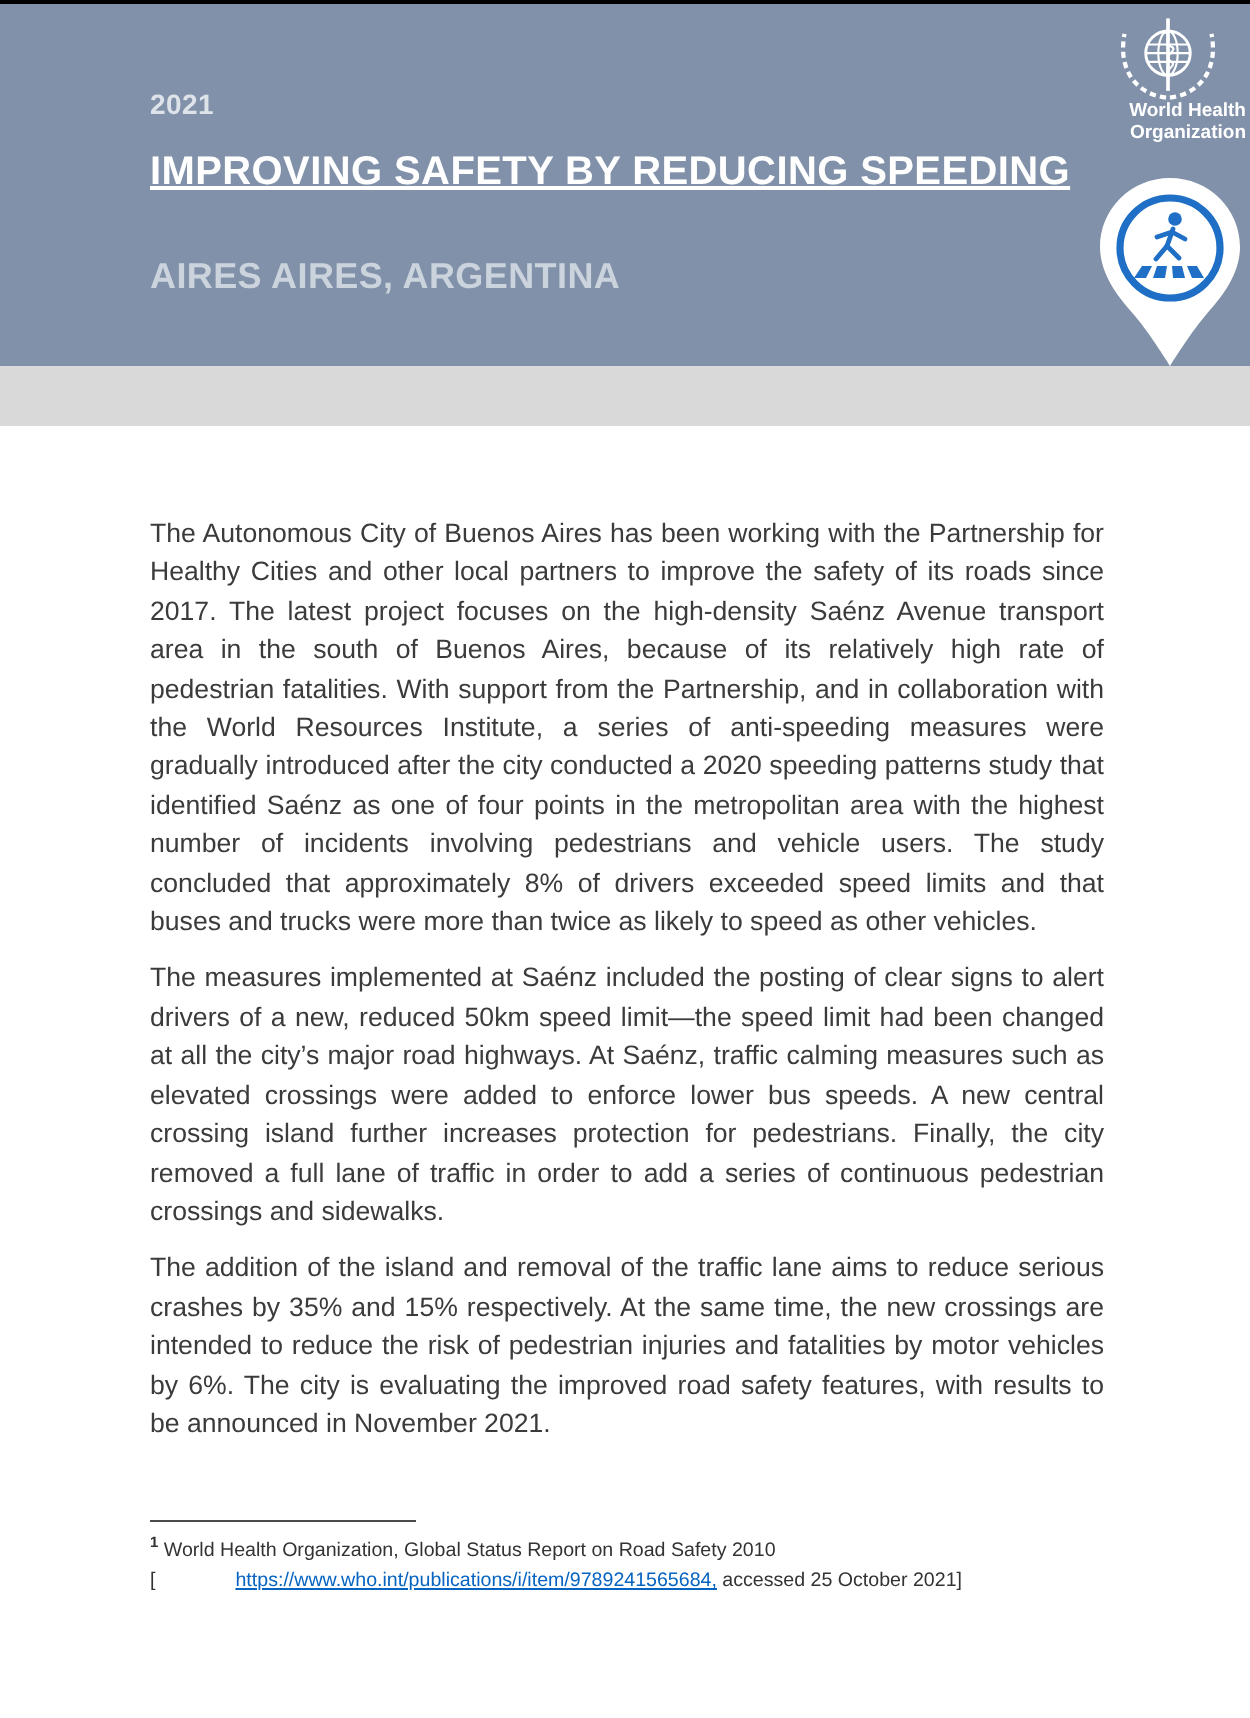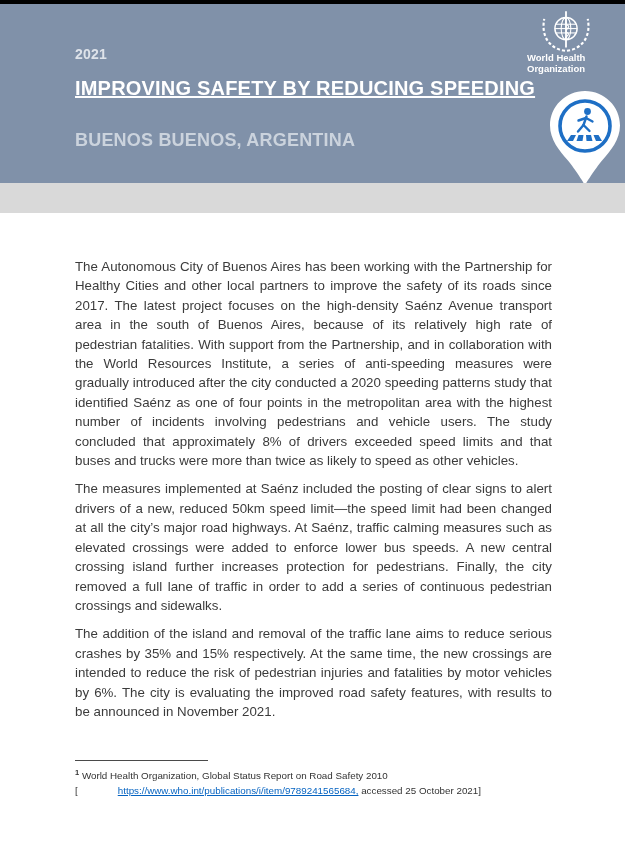--- a/index.html
+++ b/index.html
@@ -3,40 +3,40 @@
 <meta charset="utf-8">
 <style>
   html,body { margin:0; padding:0; background:#ffffff; }
   .page {
     position:relative; width:625px; height:859px; background:#ffffff;
     overflow:hidden; font-family:"Liberation Sans","DejaVu Sans",sans-serif;
   }
   
   .header {
     position:absolute; top:0; left:0; width:625px; height:183px;
-    background:#8091A9; border-top:4px solid #000000; box-sizing:border-box;
+    background:#8091A9; border-top:2px solid #000000; box-sizing:border-box;
   }
   .year {
     position:absolute; left:75px; top:42px;
     font-size:14px; font-weight:bold; color:#DEE3EA; letter-spacing:0.2px;
   }
   .title {
     position:absolute; left:75px; top:73px;
     font-size:20px; font-weight:bold; color:#FFFFFF; letter-spacing:0.2px;
     white-space:nowrap;
     text-decoration:underline;
   }
   .subtitle {
     position:absolute; left:75px; top:126px;
     font-size:18px; font-weight:bold; color:#CBD3DD; letter-spacing:0.2px;
     white-space:nowrap;
   }
   .who {
-    position:absolute; left:527px; top:6px; width:78px;
-    text-align:left; color:#FFFFFF;
+    position:absolute; left:545px; top:6px; width:78px;
+    text-align:right; color:#FFFFFF;
   }
   .who-emblem { display:block; margin:0 auto; }
   .who-text { font-size:9.5px; font-weight:bold; line-height:10.5px; margin-top:1px; }
   .pin { position:absolute; left:548px; top:86px; width:74px; height:96px; }
   
   .band { position:absolute; top:183px; left:0; width:625px; height:30px; background:#D9D9D9; }
   
   .body {
     position:absolute; left:75px; top:257px; width:477px;
     color:#3B3B3B; font-size:13.3px; line-height:19.4px; text-align:justify;
@@ -52,21 +52,21 @@
   .fn-link { color:#0563C1; text-decoration:underline; cursor:pointer;margin-left:40px; }
 </style>
 </head>
 <body>
 
 <div class="page">
 
   <div class="header">
     <div class="year">2021</div>
     <div class="title">IMPROVING SAFETY BY REDUCING SPEEDING</div>
-    <div class="subtitle">BUENOS BUENOS, ARGENTINA</div>
+    <div class="subtitle">AIRES AIRES, ARGENTINA</div>
 
     <div class="who">
       <svg class="who-emblem" width="58" height="42" viewBox="0 0 60 43" aria-hidden="true">
         <g fill="none" stroke="#FFFFFF">
           <path d="M29 42 C13 40 4 27 7.5 9" stroke-width="2.2" stroke-dasharray="3.2 2.2"></path>
           <path d="M31 42 C47 40 56 27 52.5 9" stroke-width="2.2" stroke-dasharray="3.2 2.2"></path>
           <circle cx="30" cy="19" r="11.5" stroke-width="1.5"></circle>
           <ellipse cx="30" cy="19" rx="5" ry="11.5" stroke-width="1.1"></ellipse>
           <path d="M19.2 14.5 H40.8" stroke-width="1.1"></path>
           <path d="M18.5 19 H41.5" stroke-width="1.1"></path>

